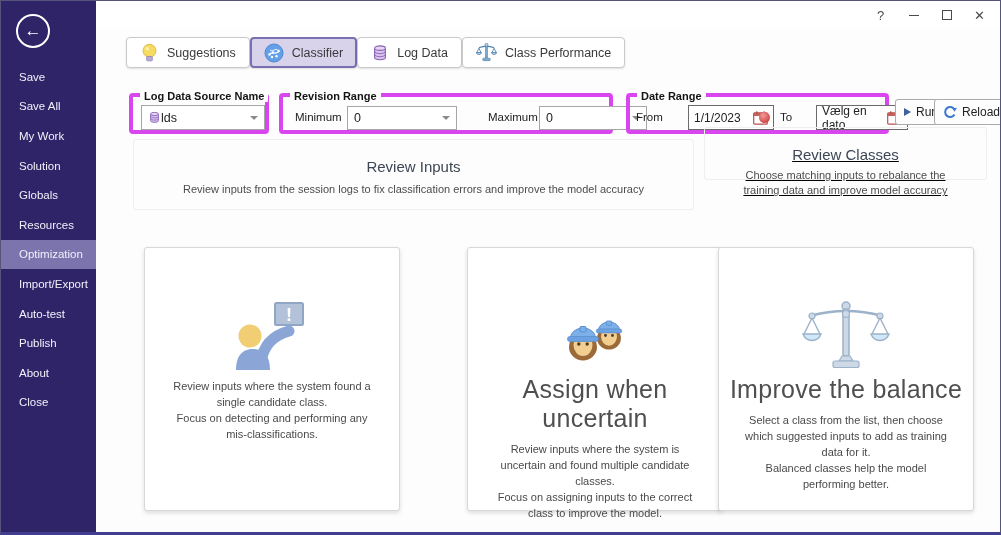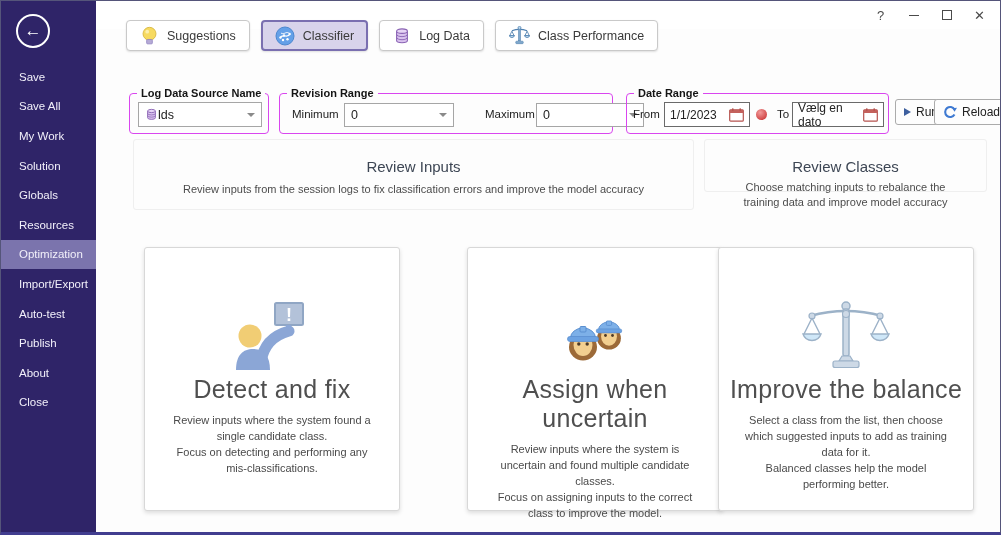--- a/index.html
+++ b/index.html
@@ -22,39 +22,39 @@
     font-size:11.5px; color:#f2f0fa; cursor:pointer; white-space:nowrap;
   }
   .nav-item.active { background:#7b74ad; }
   
   .titlebar { position:absolute; left:95px; top:0; right:0; height:28px; background:#fff; }
   .win-controls { position:absolute; right:4px; top:0; height:28px; display:flex; }
   .win-btn { width:33px; height:28px; display:flex; align-items:center; justify-content:center; color:#4a4a4a; font-size:13px; cursor:pointer; }
   .max-shape { width:10px; height:10px; border:1px solid #4a4a4a; }
   .min-shape { width:10px; height:1px; background:#4a4a4a; }
   
-  .tabs { position:absolute; left:125px; top:19px; display:flex; gap:11px; }
+  .tabs { position:absolute; left:125px; top:36px; display:flex; }
   .tab {
     height:31px; padding:0 13px; display:flex; align-items:center; gap:8px;
     background:#fff; border:1px solid #c9c9c9; border-radius:4px;
     box-shadow:0 1px 2px rgba(0,0,0,.12); font-size:12.5px; color:#3a3a3a; cursor:pointer;
   }
   .tab.selected { background:#d8d3eb; border:2px solid #7a6fb0; padding:0 12px; }
   
-  .group { position:absolute; border:1px solid #d946ef; border-radius:4px; }
+  .group { position:absolute; border:4px solid #d946ef; border-radius:4px; }
   .group-label { position:absolute; top:-7px; left:7px; background:#fdfdfd; padding:0 4px; font-size:11px; font-weight:bold; color:#141414; white-space:nowrap; }
   .combo {
     position:absolute; background:#fff; border:1px solid #a6a6a6;
     display:flex; align-items:center; padding:0 6px; font-size:12.5px; color:#222; cursor:pointer;
   }
   .caret { width:0; height:0; border-left:4px solid transparent; border-right:4px solid transparent; border-top:4px solid #8a8a8a; margin-left:auto; }
   .small-label { position:absolute; font-size:11.5px; color:#222; }
   .date-input {
     position:absolute; background:#fff; border:1px solid #6a6a6a;
-    display:flex; align-items:center; padding:0 5px; gap:4px; font-size:12px; color:#222; cursor:text;
+    display:flex; align-items:center; padding:0 5px; gap:4px; font-size:12px; color:#222; cursor:text;margin-left:21px;
   }
   .date-input .val { flex:1; }
   .err-dot {
     position:absolute; width:11px; height:11px; border-radius:50%;
     background:radial-gradient(circle at 38% 32%, #f29a9a, #d34a4a 70%);
   }
   .btn {
     position:absolute; height:26px; background:#fdfdfd; border:1px solid #ababab; border-radius:3px;
     display:flex; align-items:center; gap:5px; padding:0 8px; font-size:12px; color:#222; cursor:pointer;
   }
@@ -247,37 +247,36 @@
       <path d="M11.5 9.5 A5 5 0 1 1 11.5 4.5" fill="none" stroke="#3f7ad2" stroke-width="2.1"></path>
       <polygon points="11.5,6.8 9.4,3.2 14,2.8" fill="#3f7ad2"></polygon>
     </svg>
     <span>Reload</span>
   </div>
 
   <div class="panel" style="left:132px; top:138px; width:561px; height:71px;">
     <div class="panel-title">Review Inputs</div>
     <div class="panel-sub">Review inputs from the session logs to fix classification errors and improve the model accuracy</div>
   </div>
-  <div class="panel" style="left:703px; top:138px; width:283px; height:53px;">
+  <div class="panel" style="left:703px; top:126px; width:283px; height:53px;text-decoration:underline;">
     <div class="panel-title">Review Classes</div>
     <div class="panel-sub" style="padding:0 22px; margin-top:5px;">Choose matching inputs to rebalance the training data and improve model accuracy</div>
   </div>
 
   <div class="card" style="left:143px;">
     <div class="card-icon">
       <svg width="78" height="68" viewBox="0 0 78 68">
         <rect x="42" y="1" width="28" height="22" rx="1.5" fill="#b3c2d9" stroke="#90a6c4" stroke-width="2"></rect>
         <text x="56" y="19" text-anchor="middle" font-size="18" font-weight="bold" fill="#ffffff" font-family="Liberation Sans, sans-serif">!</text>
         <rect x="53" y="23" width="5" height="6" fill="#8ba6d6"></rect>
         <path d="M28 60 C30 45 38 34 56 29" stroke="#8ba6d6" stroke-width="11" fill="none" stroke-linecap="round"></path>
         <circle cx="17" cy="34" r="11.5" fill="#f1cd74"></circle>
         <path d="M3 68 C3 53 10 47 20 47 C31 47 37 54 37 68 Z" fill="#8ba6d6"></path>
       </svg>
     </div>
-    <div class="card-title">Detect and fix</div>
     <div class="card-desc">
       <div>Review inputs where the system found a single candidate class.</div>
       <div>Focus on detecting and performing any mis-classifications.</div>
     </div>
   </div>
 
   <div class="card" style="left:430px;margin-left:36px;">
     <div class="card-icon">
       <svg width="88" height="62" viewBox="0 0 88 62">
         <g transform="translate(58,24) scale(0.88)">

